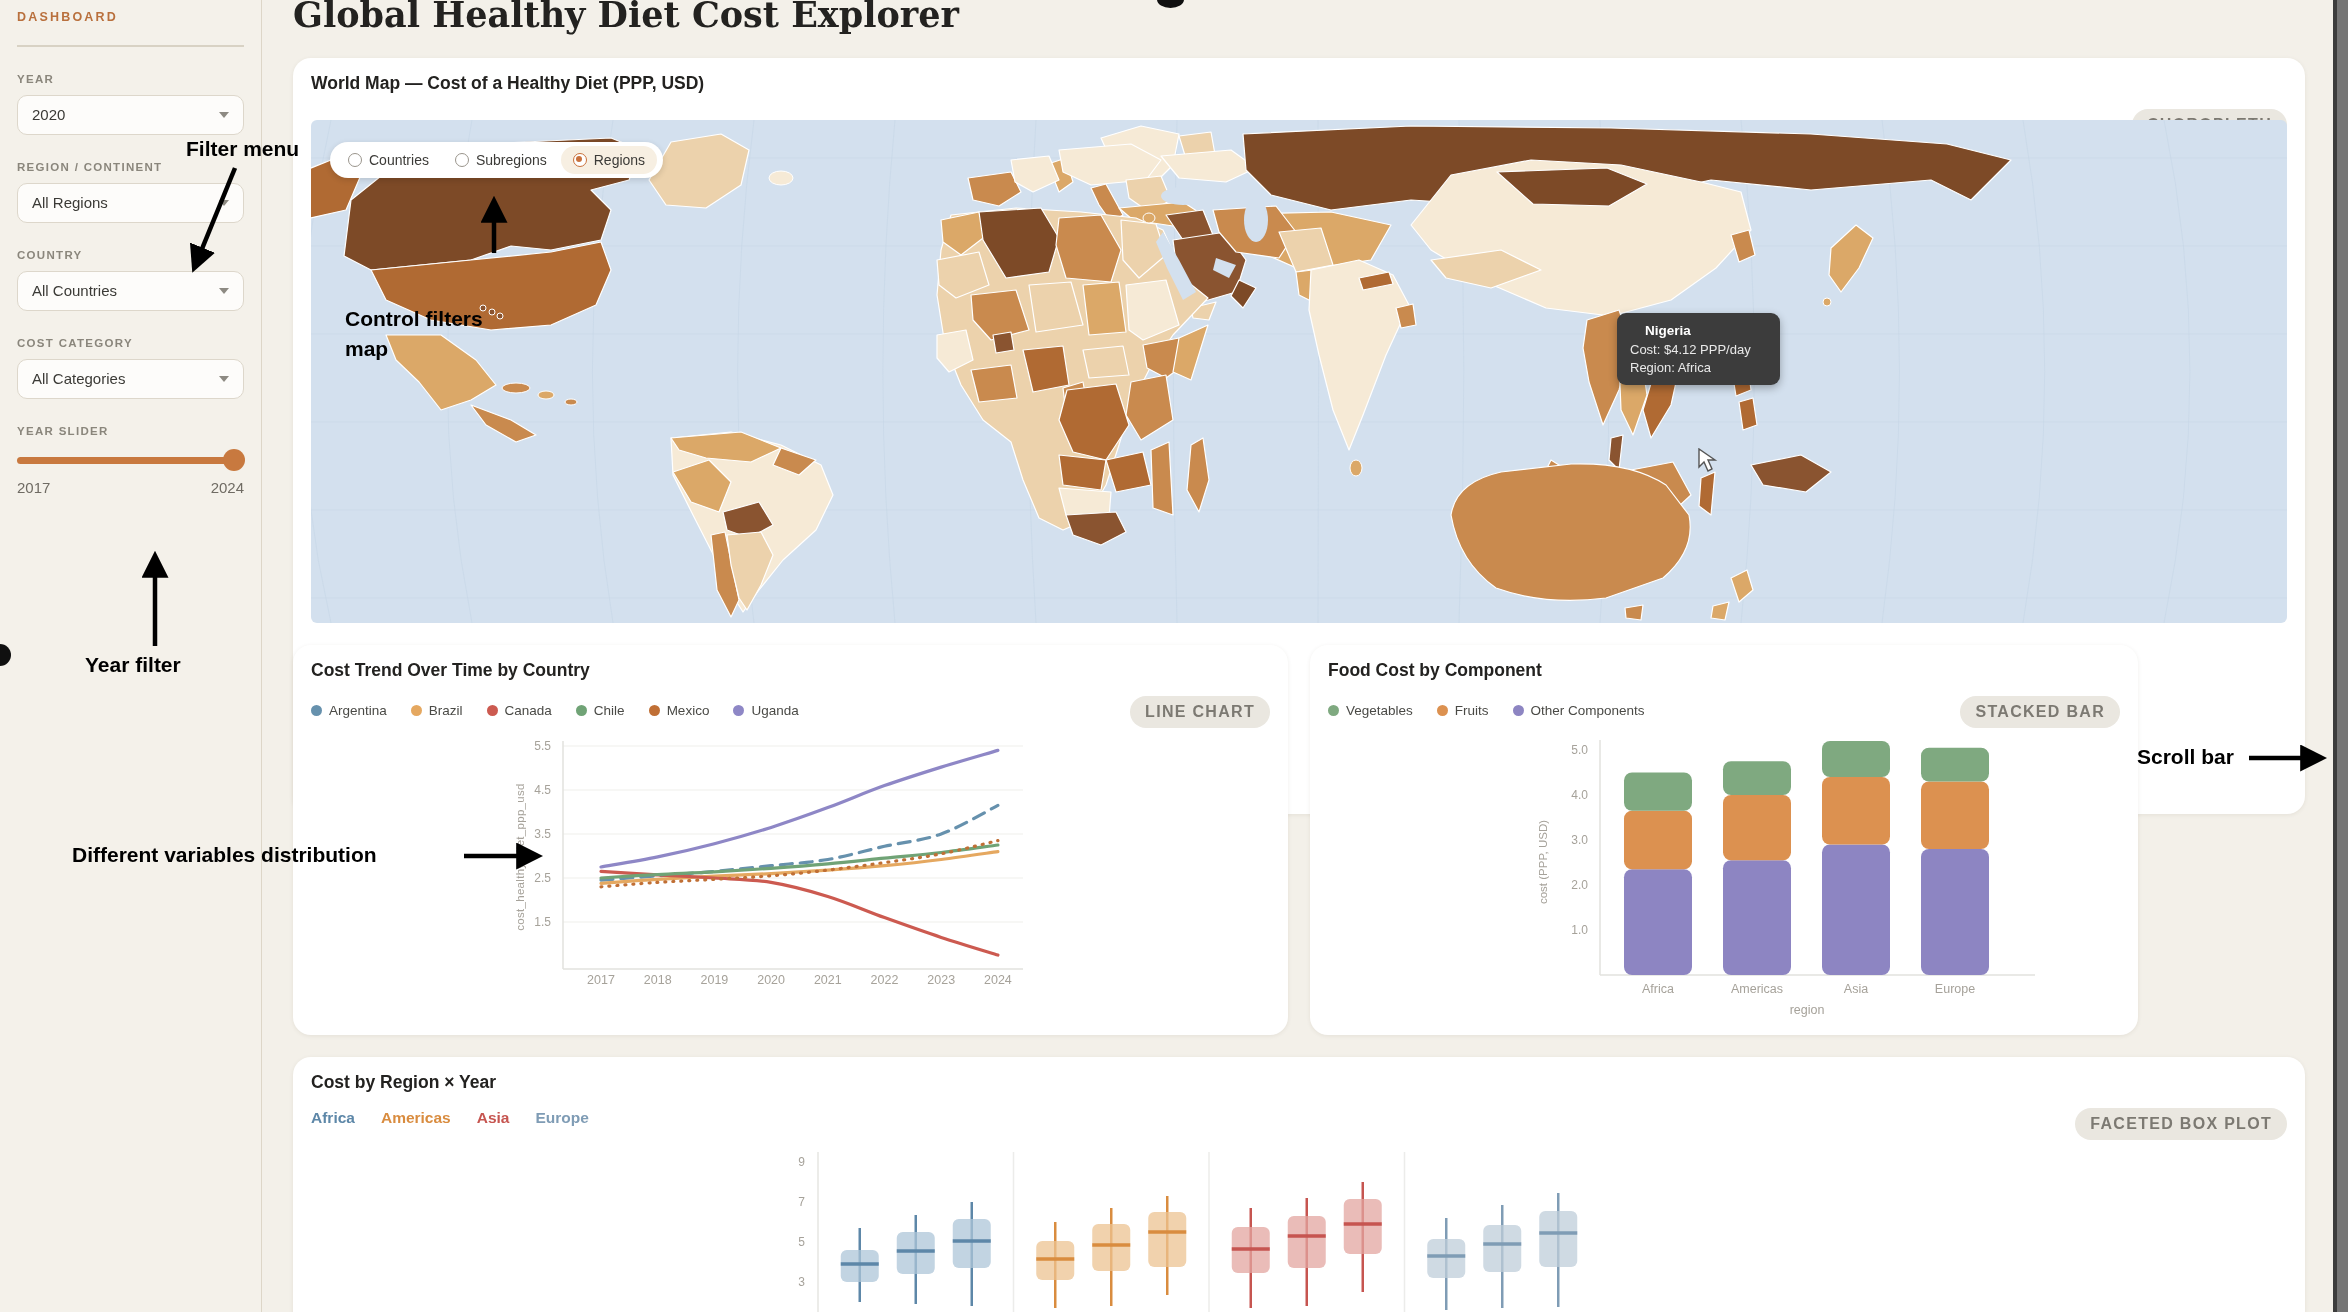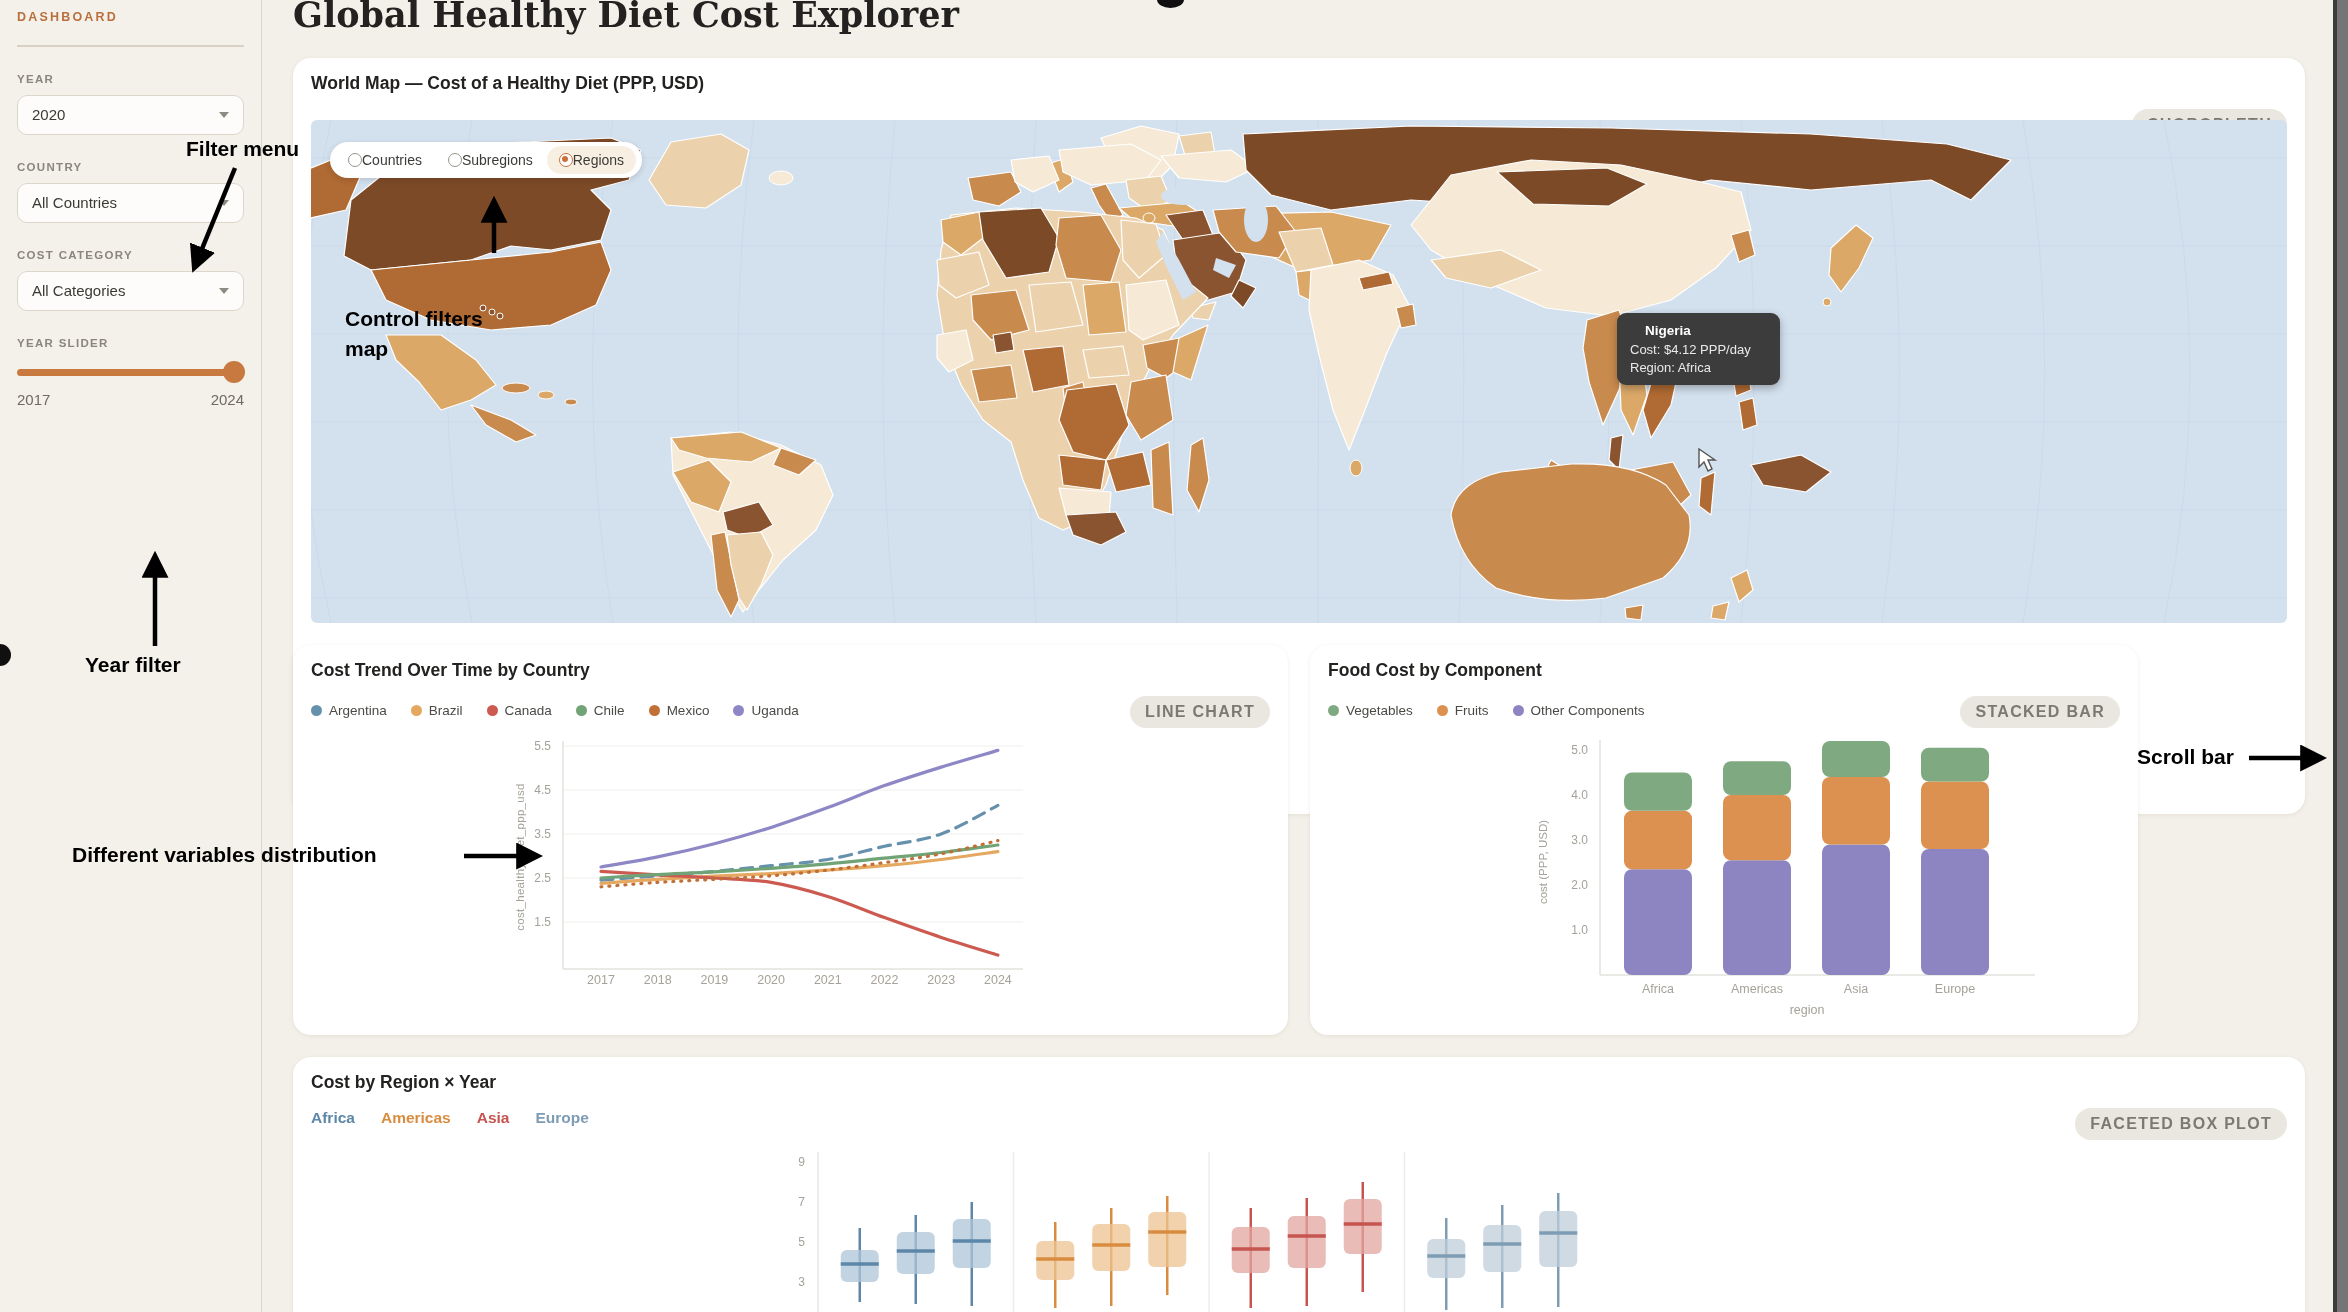--- a/index.html
+++ b/index.html
@@ -31,21 +31,21 @@
   .legend{position:absolute;left:18px;top:58px;display:flex;gap:24px;align-items:center;}
   .legend-item{display:flex;align-items:center;gap:7px;font-size:13.5px;color:#4a4a46;cursor:pointer;}
   .legend-dot{width:11px;height:11px;border-radius:50%;}
   .facet-labels{position:absolute;left:18px;top:52px;display:flex;gap:26px;}
   .facet-label{font-size:15.5px;font-weight:bold;cursor:pointer;}
   
   .map-area{position:absolute;left:18px;top:62px;width:1976px;height:503px;background:#d3e0ee;
     border-radius:6px;overflow:hidden;}
   .mode-pill{position:absolute;left:19px;top:22px;height:36px;background:#ffffff;border-radius:999px;
     box-shadow:0 2px 6px rgba(0,0,0,.14);display:flex;align-items:center;padding:0 6px;gap:2px;}
-  .mode{display:flex;align-items:center;padding:6px 12px;border-radius:999px;cursor:pointer;
+  .mode{display:flex;align-items:center;gap:7px;padding:6px 12px;border-radius:999px;cursor:pointer;
     font-size:14px;color:#3c3b38;}
   .mode.selected{background:#f7efe2;}
   .radio{width:14px;height:14px;border-radius:50%;border:1.7px solid #9a958c;background:#fff;box-sizing:border-box;}
   .mode.selected .radio{border-color:#c9713c;position:relative;}
   .mode.selected .radio::after{content:"";position:absolute;left:2.3px;top:2.3px;width:6px;height:6px;
     border-radius:50%;background:#c9713c;}
   .tooltip{position:absolute;left:1306px;top:193px;width:150px;background:#3c3c3c;border-radius:9px;
     padding:10px 0 10px 13px;box-shadow:0 3px 8px rgba(0,0,0,.3);}
   .tooltip .tt-title{color:#ffffff;font-weight:bold;font-size:13.5px;margin-bottom:4px;margin-left:15px;}
   .tooltip .tt-line{color:#e9e9e9;font-size:13px;margin-top:3px;}
@@ -63,20 +63,27 @@
 <body>
 
 <aside class="sidebar">
   <div class="kicker">DASHBOARD</div>
   <div class="divider"></div>
 
   <div>
     <div class="flabel">YEAR</div>
     <div class="select">
       <span>2020</span>
+      <i class="chev"></i>
+    </div>
+  </div>
+  <div>
+    <div class="flabel">REGION / CONTINENT</div>
+    <div class="select">
+      <span>All Regions</span>
       <i class="chev"></i>
     </div>
   </div>
   <div>
     <div class="flabel">COUNTRY</div>
     <div class="select">
       <span>All Countries</span>
       <i class="chev"></i>
     </div>
   </div>

